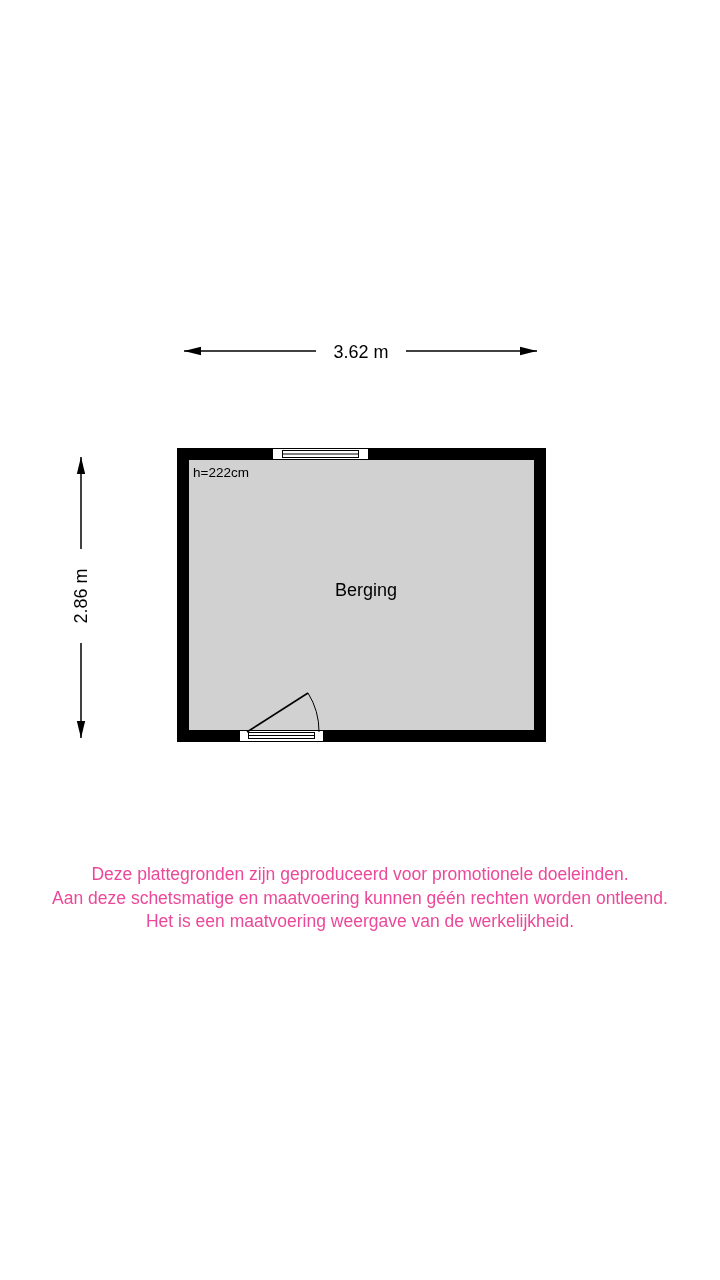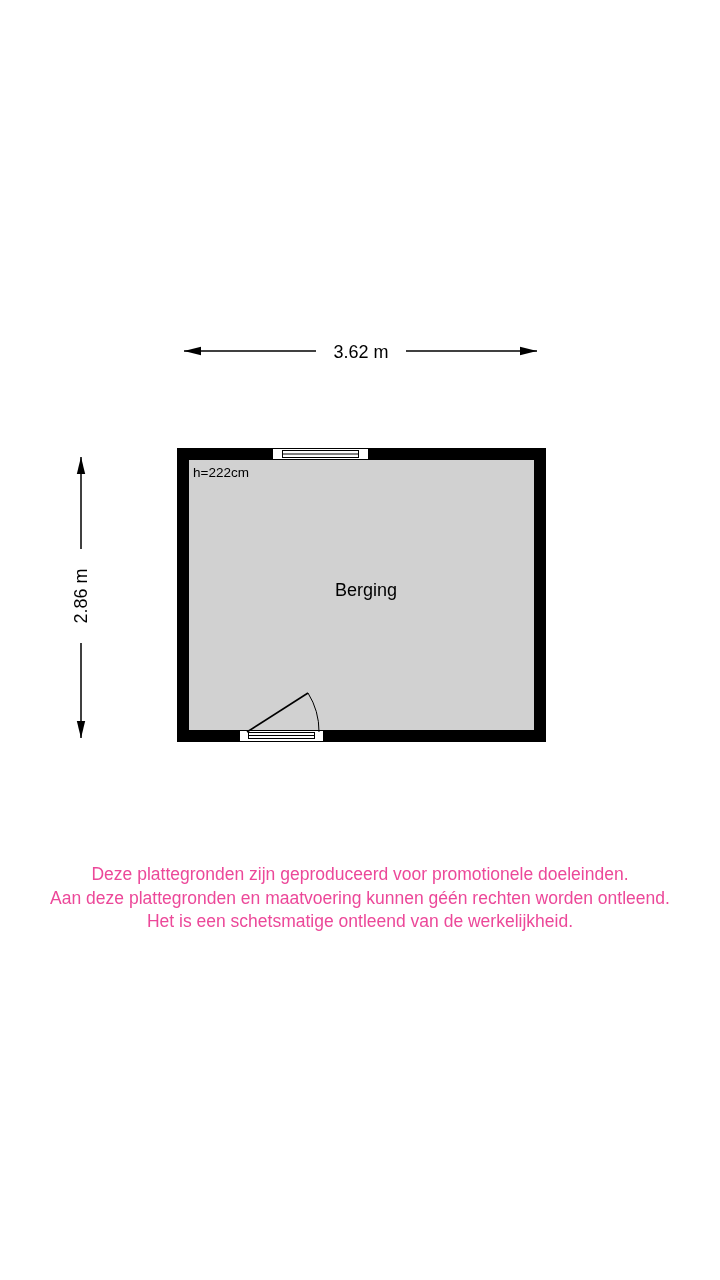--- a/index.html
+++ b/index.html
@@ -91,17 +91,17 @@
       </g>
 
       <text x="193" y="477" class="height-label">h=222cm</text>
 
       <text x="366" y="596" text-anchor="middle" class="room-label">Berging</text>
     </g>
   </svg>
 
   <div class="disclaimer">
     <div>Deze plattegronden zijn geproduceerd voor promotionele doeleinden.</div>
-    <div>Aan deze plattegronden en maatvoering kunnen géén rechten worden ontleend.</div>
-    <div>Het is een schetsmatige ontleend van de werkelijkheid.</div>
+    <div>Aan deze schetsmatige en maatvoering kunnen géén rechten worden ontleend.</div>
+    <div>Het is een maatvoering weergave van de werkelijkheid.</div>
   </div>
 
 </div>
 
 </body></html>

